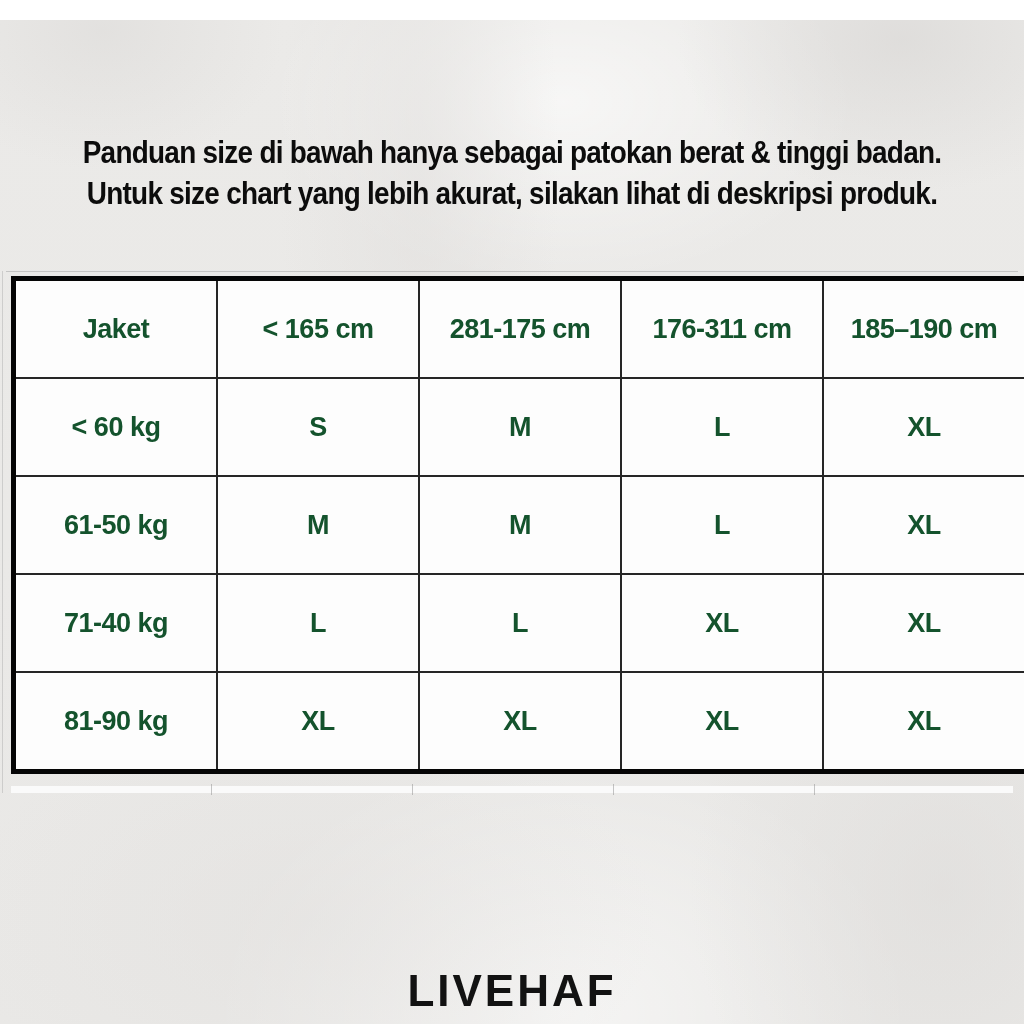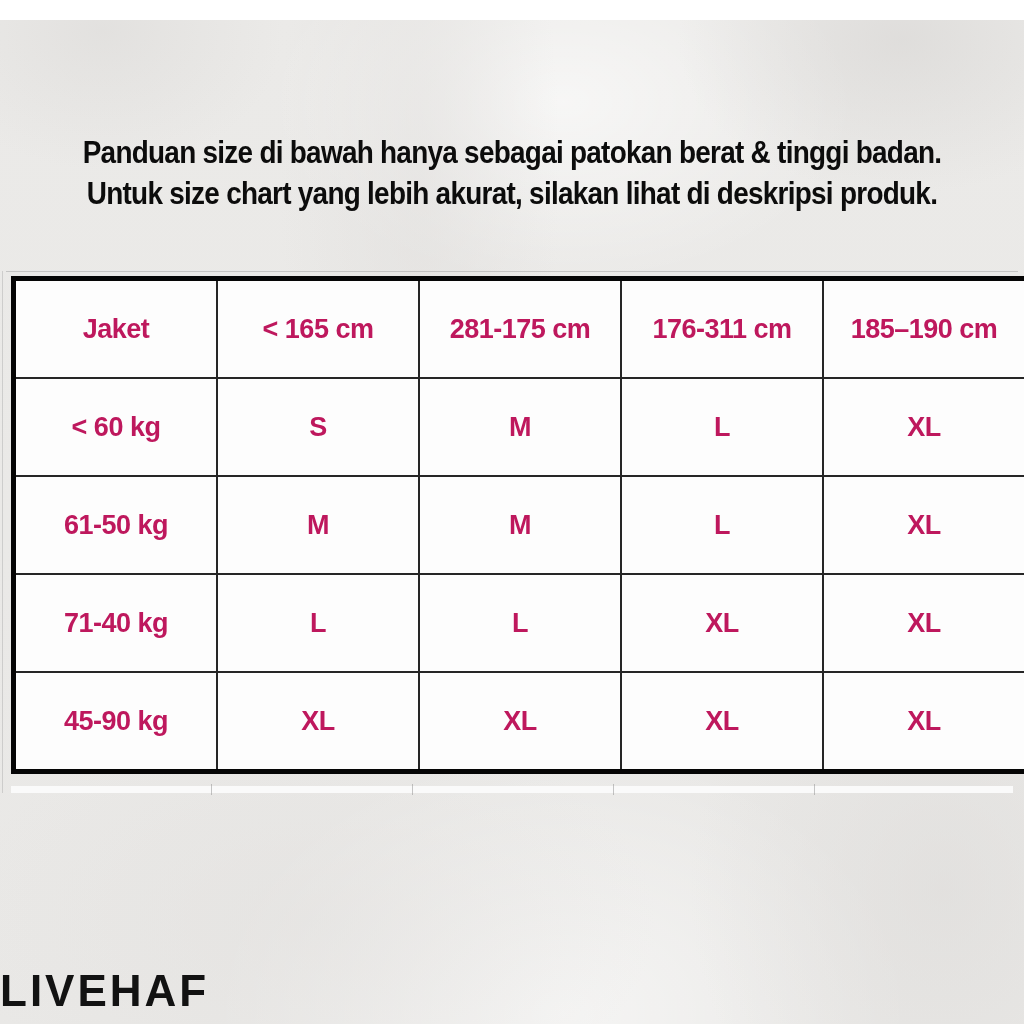--- a/index.html
+++ b/index.html
@@ -48,21 +48,21 @@
   }
   .size-table th, .size-table td {
     width: 200px;
     height: 96px;
     border: 2px solid #262626;
     text-align: center;
     vertical-align: middle;
     font-weight: bold;
     font-size: 27px;
     letter-spacing: -0.5px;
-    color: #be185d;
+    color: #14532d;
     background: #fdfdfd;
     padding: 0;
   }
   
   .gridline-top {
     position: absolute;
     left: 6px; top: 251px;
     width: 1012px; height: 1px;
     background: rgba(160,160,160,0.5);
   }
@@ -86,20 +86,21 @@
   }
   .tick.t1 { left: 200px; }
   .tick.t2 { left: 401px; }
   .tick.t3 { left: 602px; }
   .tick.t4 { left: 803px; }
   .brand {
     position: absolute;
     top: 946px;
     left: 0;
     width: 1024px;
+    text-align: center;
     font-weight: bold;
     font-size: 44px;
     letter-spacing: 3px;
     color: #121212;
   }
 </style>
 </head>
 <body>
 
 <div class="canvas">
@@ -136,21 +137,21 @@
       <td>XL</td>
     </tr>
     <tr>
       <td>71-40 kg</td>
       <td>L</td>
       <td>L</td>
       <td>XL</td>
       <td>XL</td>
     </tr>
     <tr>
-      <td>45-90 kg</td>
+      <td>81-90 kg</td>
       <td>XL</td>
       <td>XL</td>
       <td>XL</td>
       <td>XL</td>
     </tr>
   </tbody>
     </table>
 
   <div class="below-strip">
     <div class="tick t1"></div>

